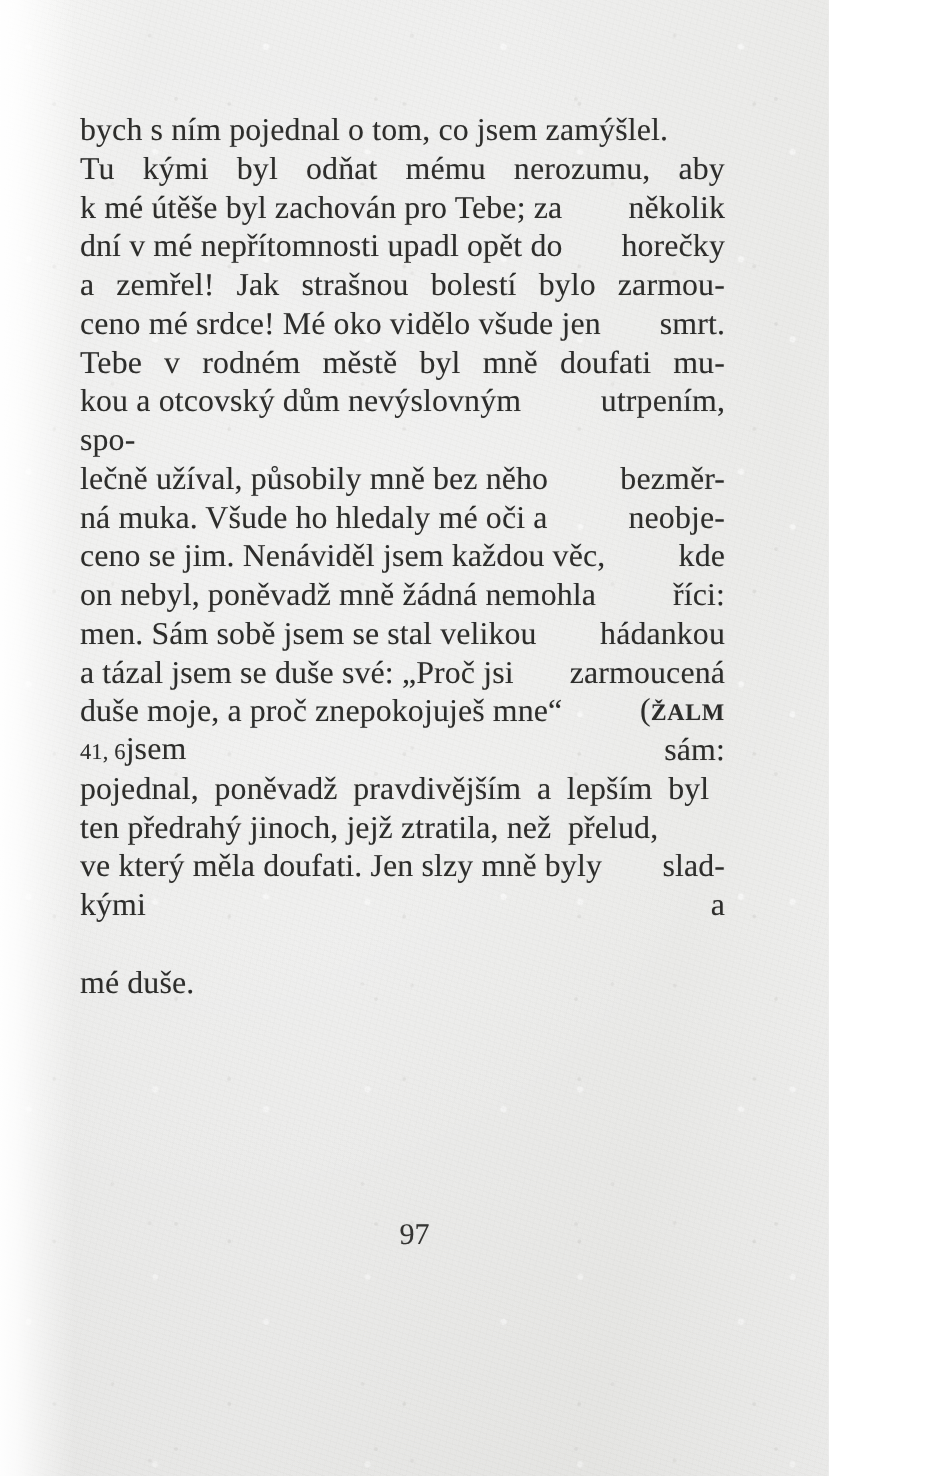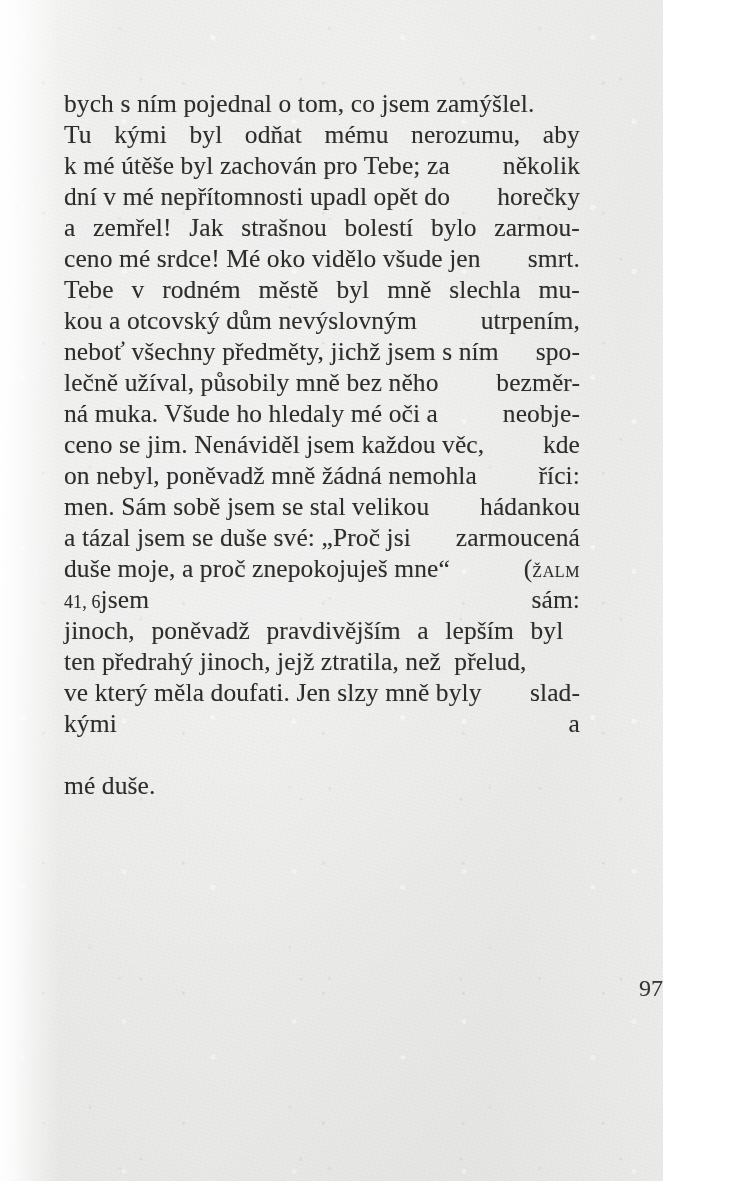--- a/index.html
+++ b/index.html
@@ -82,38 +82,40 @@
     white-space: nowrap;
     color: #2d2d2b;
     text-shadow: 0 0 0.7px rgba(60,60,58,0.30);
   }
 
   
   .ln.j {
     display: flex;
     justify-content: space-between;
     width: 516px;
+    align-items: center;
   }
   .ln.j > span { display: inline-block; white-space: pre; }
 
   .sc {
-    font-size: 16px;
+    font-size: 19px;
     letter-spacing: 0.6px;
+    font-weight: bold;
   }
 
   .osf {
     font-size: 18px;
   }
 
   .folio {
     position: absolute;
     left: 0;
     right: 0;
     top: 975px;
-    text-align: right;
+    text-align: center;
     font-size: 24px;
     color: #343432;
     z-index: 3;
     text-shadow: 0 0 0.7px rgba(60,60,58,0.25);
   }
 </style>
 </head>
 <body>
 
 <div class="page">
@@ -161,31 +163,30 @@
       <span>smrt.</span>
     </span>
 
     <span class="ln j">
       <span>Tebe</span>
       <span>v</span>
       <span>rodném</span>
       <span>městě</span>
       <span>byl</span>
       <span>mně</span>
-      <span>slechla</span>
+      <span>doufati</span>
       <span>mu-</span>
     </span>
 
     <span class="ln j">
       <span>kou a otcovský dům nevýslovným</span>
       <span>utrpením,</span>
     </span>
 
     <span class="ln j">
-      <span>neboť všechny předměty, jichž jsem s ním</span>
       <span>spo-</span>
     </span>
 
     <span class="ln j">
       <span>lečně užíval, působily mně bez něho</span>
       <span>bezměr-</span>
     </span>
 
     <span class="ln j">
       <span>ná muka. Všude ho hledaly mé oči a</span>
@@ -217,21 +218,21 @@
       <span>duše moje, a proč znepokojuješ mne“</span>
       <span><span>(</span><span class="sc">ŽALM</span></span>
     </span>
 
     <span class="ln j">
       <span><span class="osf">41, 6</span><span>jsem</span></span>
       <span>sám:</span>
     </span>
 
     <span class="ln j">
-      <span>jinoch,</span>
+      <span>pojednal,</span>
       <span>poněvadž</span>
       <span>pravdivějším</span>
       <span>a</span>
       <span>lepším</span>
       <span>byl</span>
       <span></span>
     </span>
 
     <span class="ln j">
       <span>ten předrahý jinoch, jejž ztratila, než</span>

